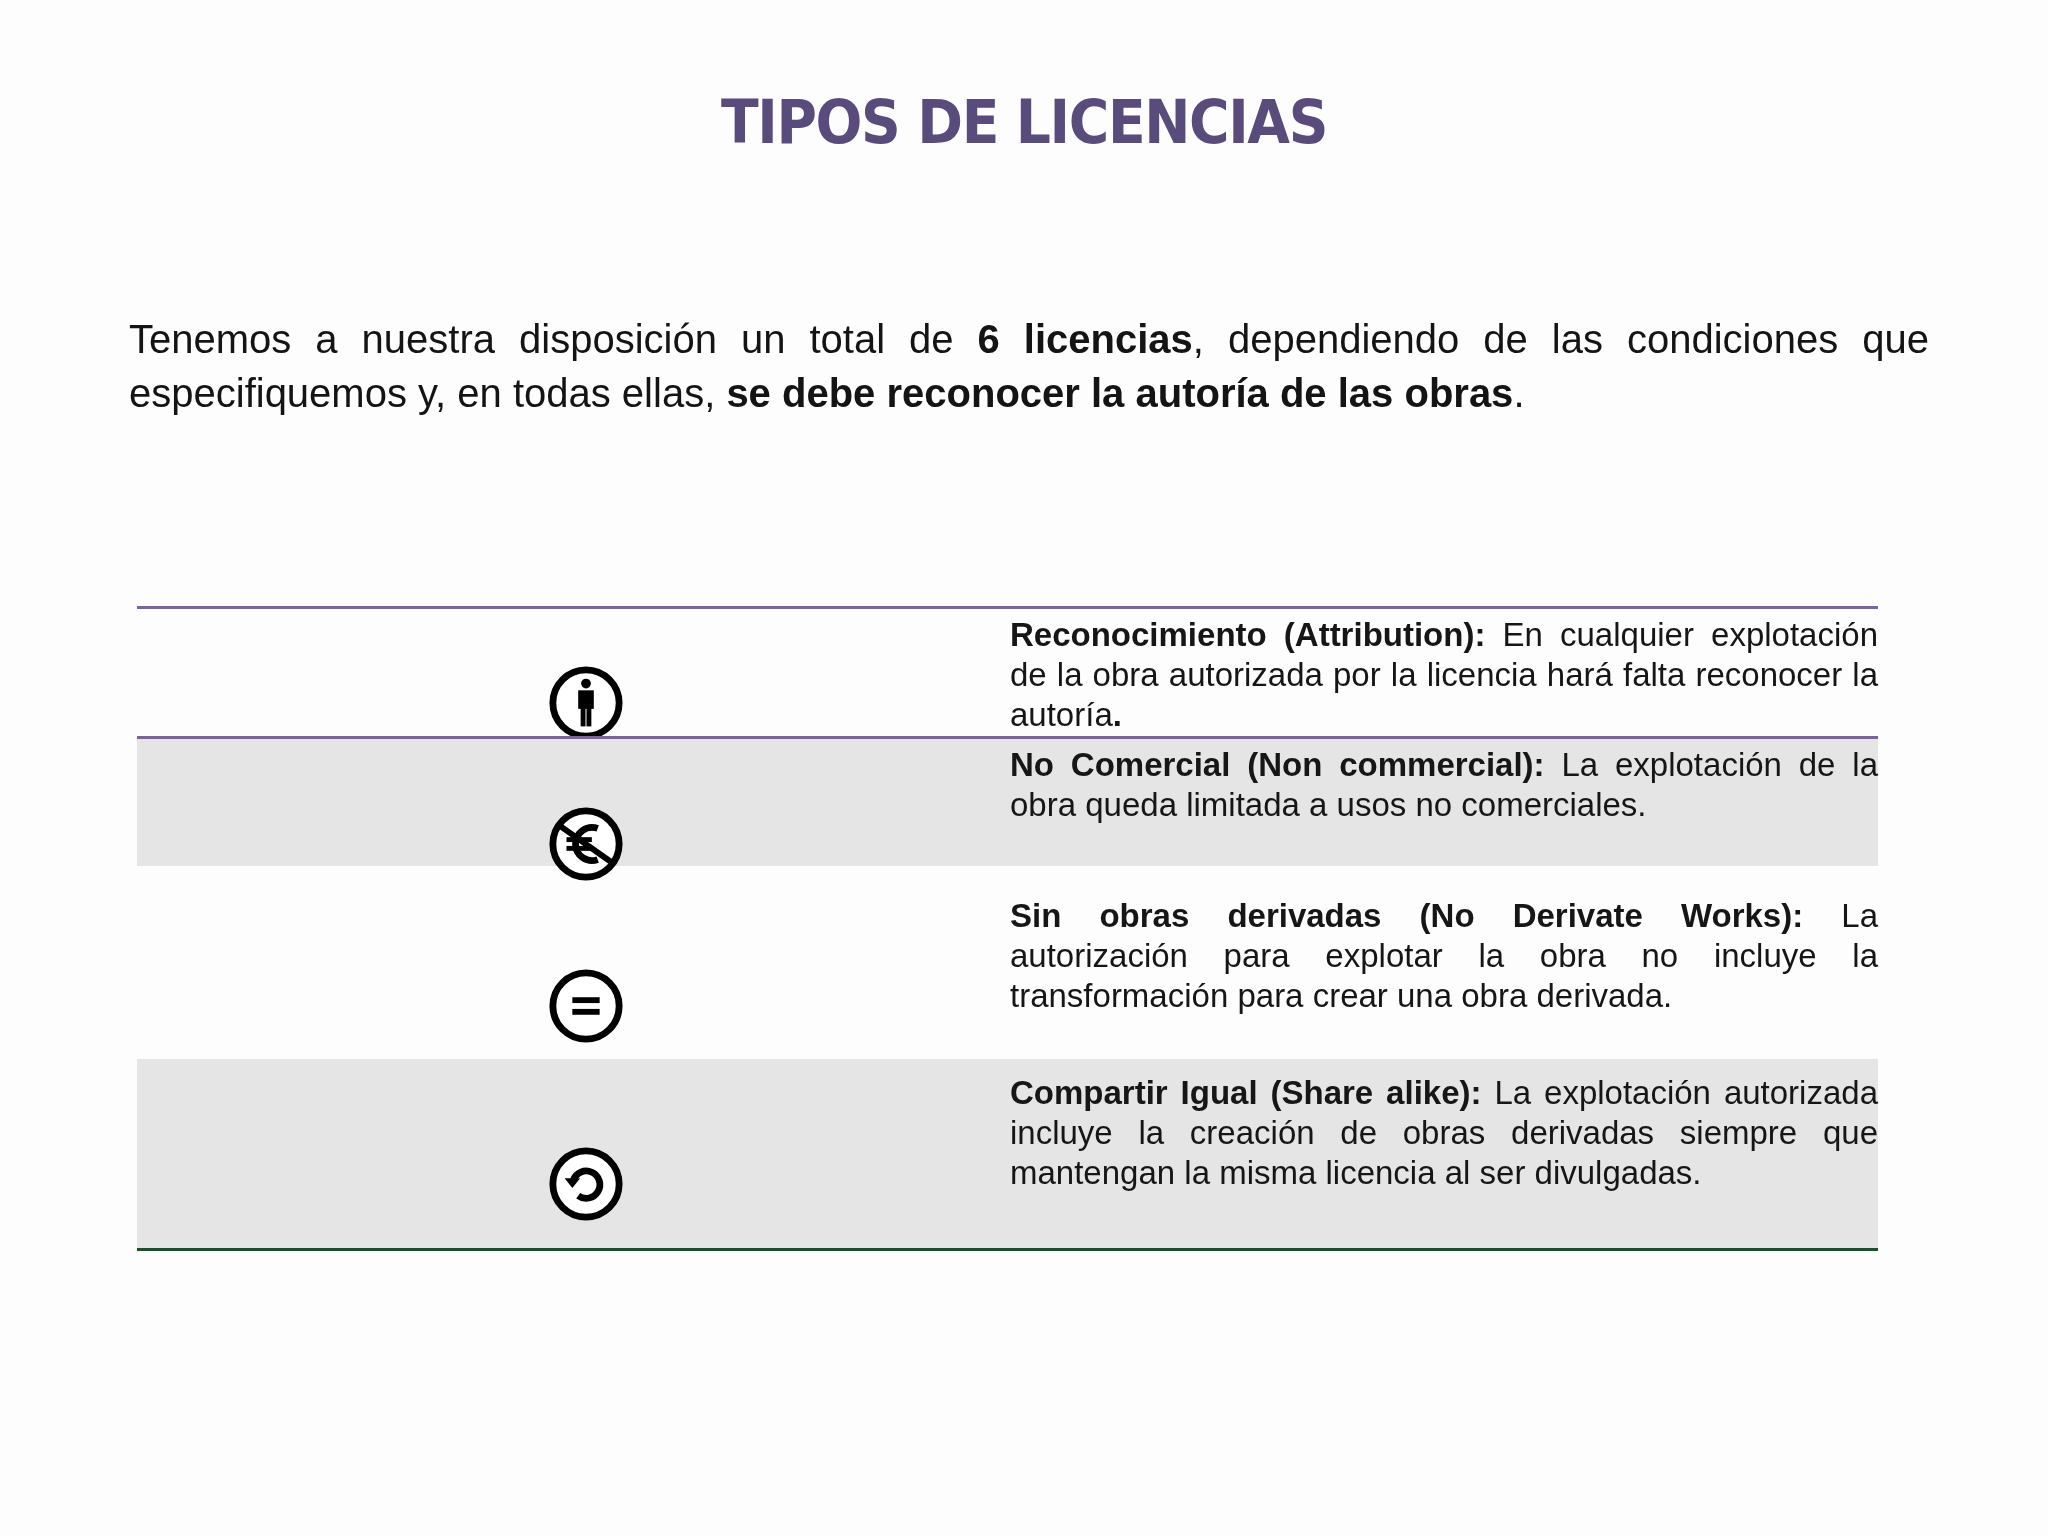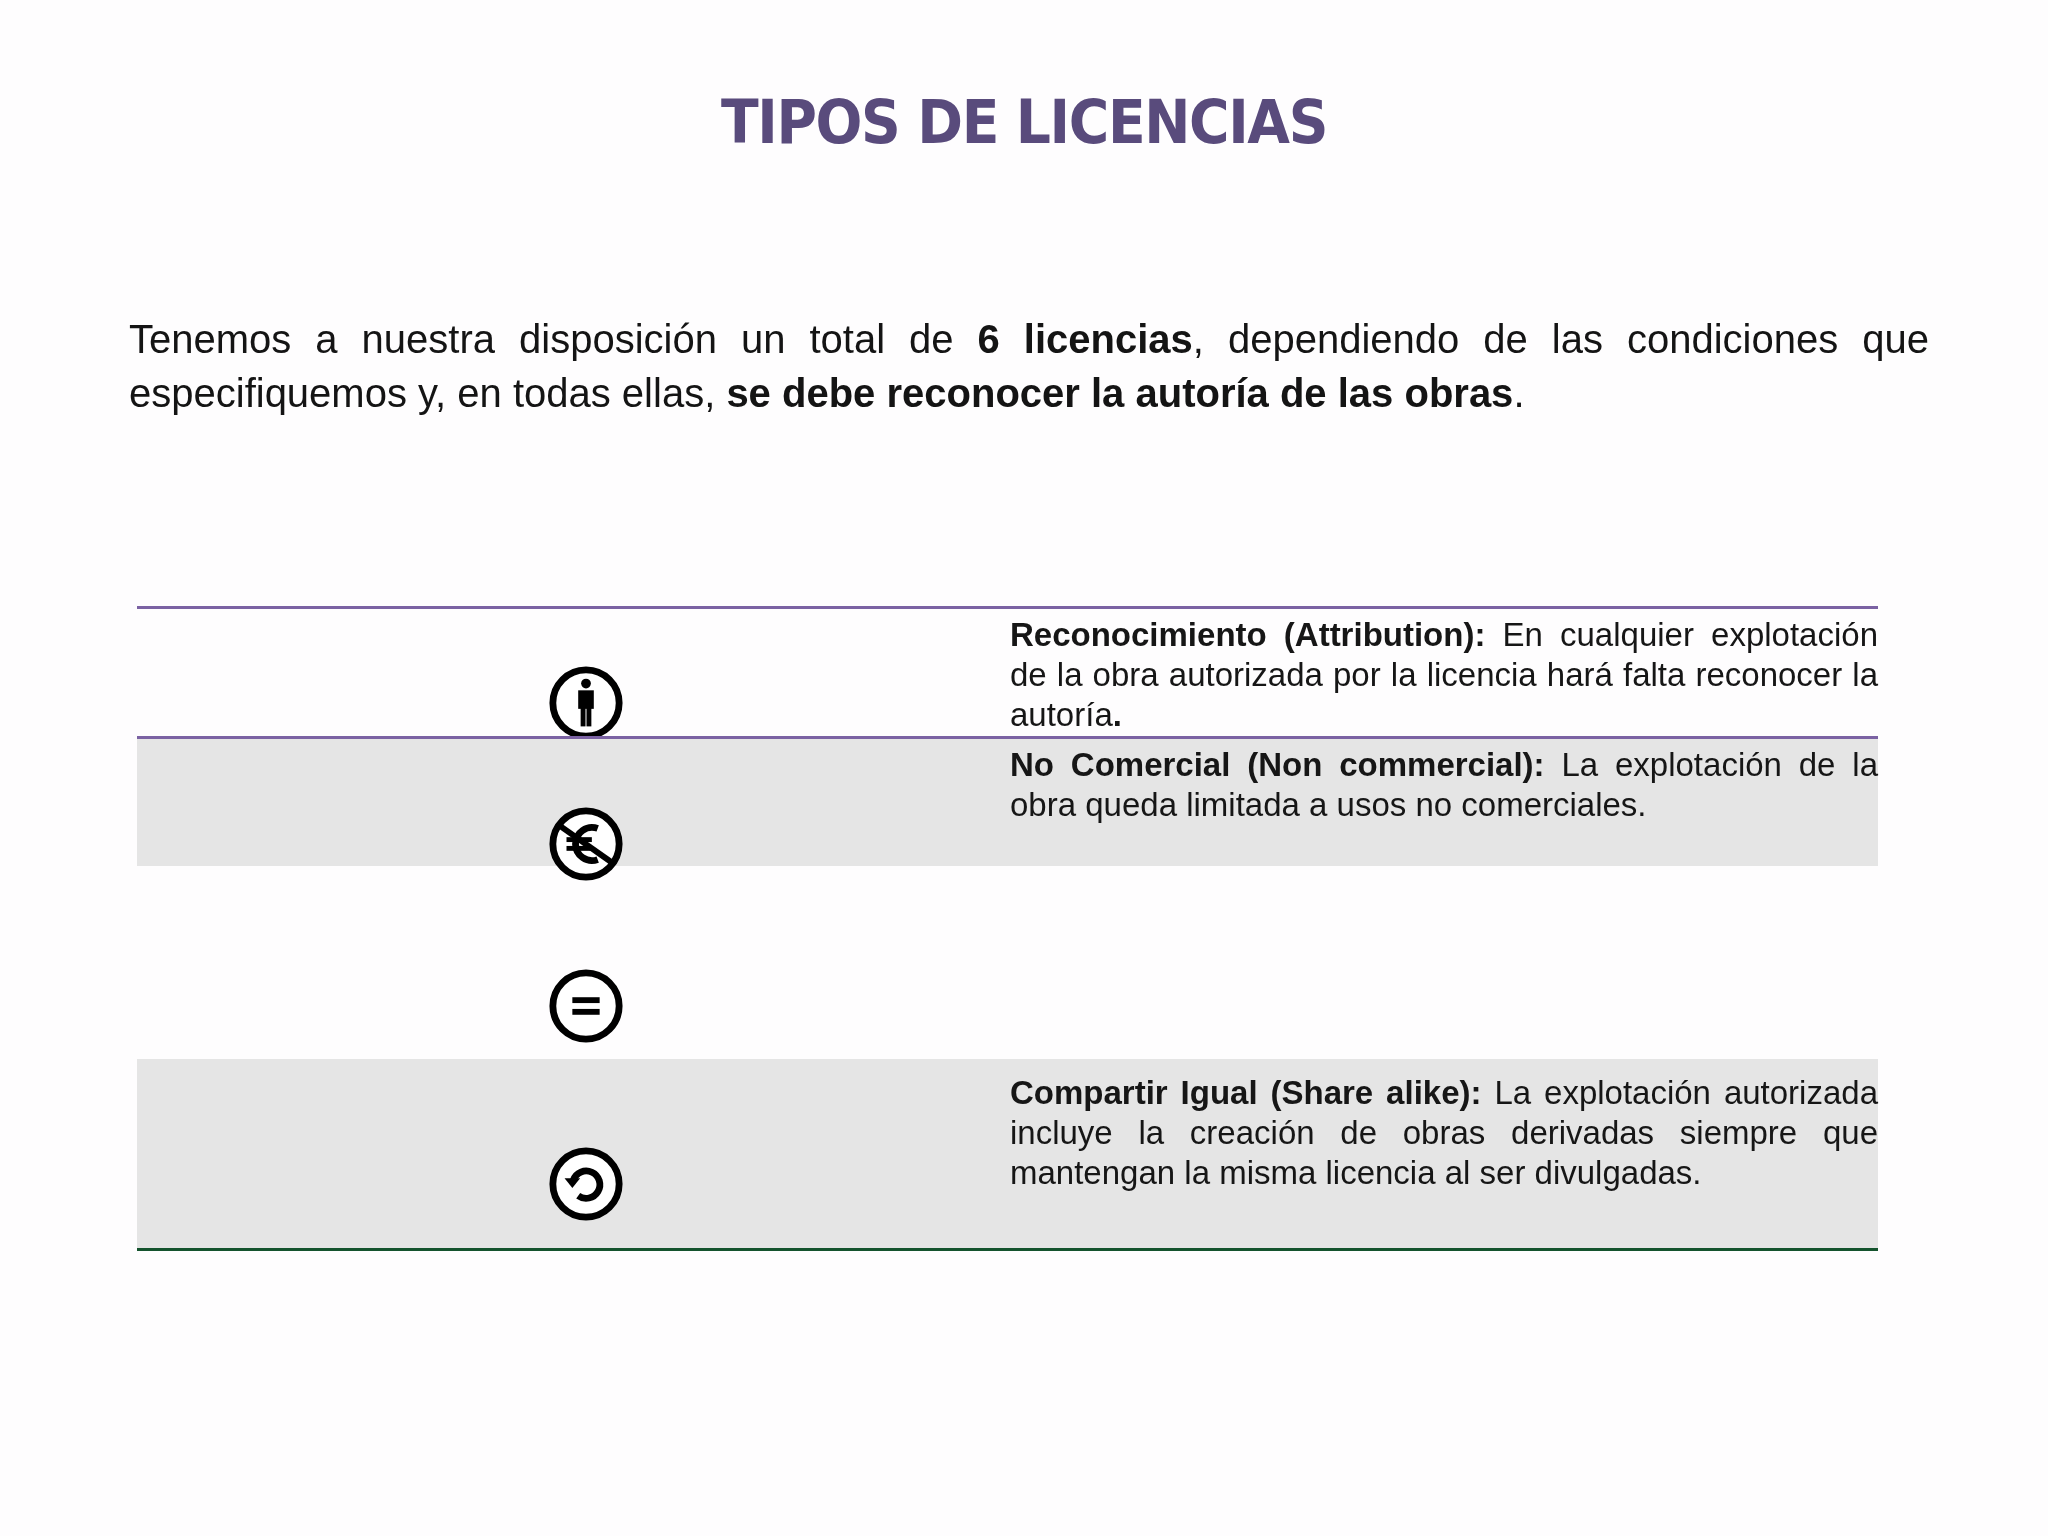--- a/index.html
+++ b/index.html
@@ -88,20 +88,23 @@
   <div class="row" style="height:193px; padding-top:10px;">
     <div class="icon-cell">
       <div class="icon" style="top:91px;">
         <svg viewBox="0 0 80 80">
           <circle cx="40" cy="40" r="34" fill="#fff" stroke="#000" stroke-width="7"></circle>
           <rect x="26" y="31" width="28" height="6" fill="#000"></rect>
           <rect x="26" y="43" width="28" height="6" fill="#000"></rect>
         </svg>
       </div>
     </div>
+    <div class="text-cell" style="padding-top:20px;">
+      <b>Sin obras derivadas (No Derivate Works):</b><span> La autorización para explotar la obra no incluye la transformación para crear una obra derivada.</span>
+    </div>
   </div>
 
   <div class="row shade rule-bottom" style="height:192px;">
     <div class="icon-cell">
       <div class="icon" style="top:86px;">
         <svg viewBox="0 0 80 80">
           <circle cx="40" cy="40" r="34" fill="#fff" stroke="#000" stroke-width="7"></circle>
           <path d="M27 36 A14 14 0 1 1 32 52" fill="none" stroke="#000" stroke-width="7"></path>
           <polygon points="18,34 34,34 26,44" fill="#000"></polygon>
         </svg>

